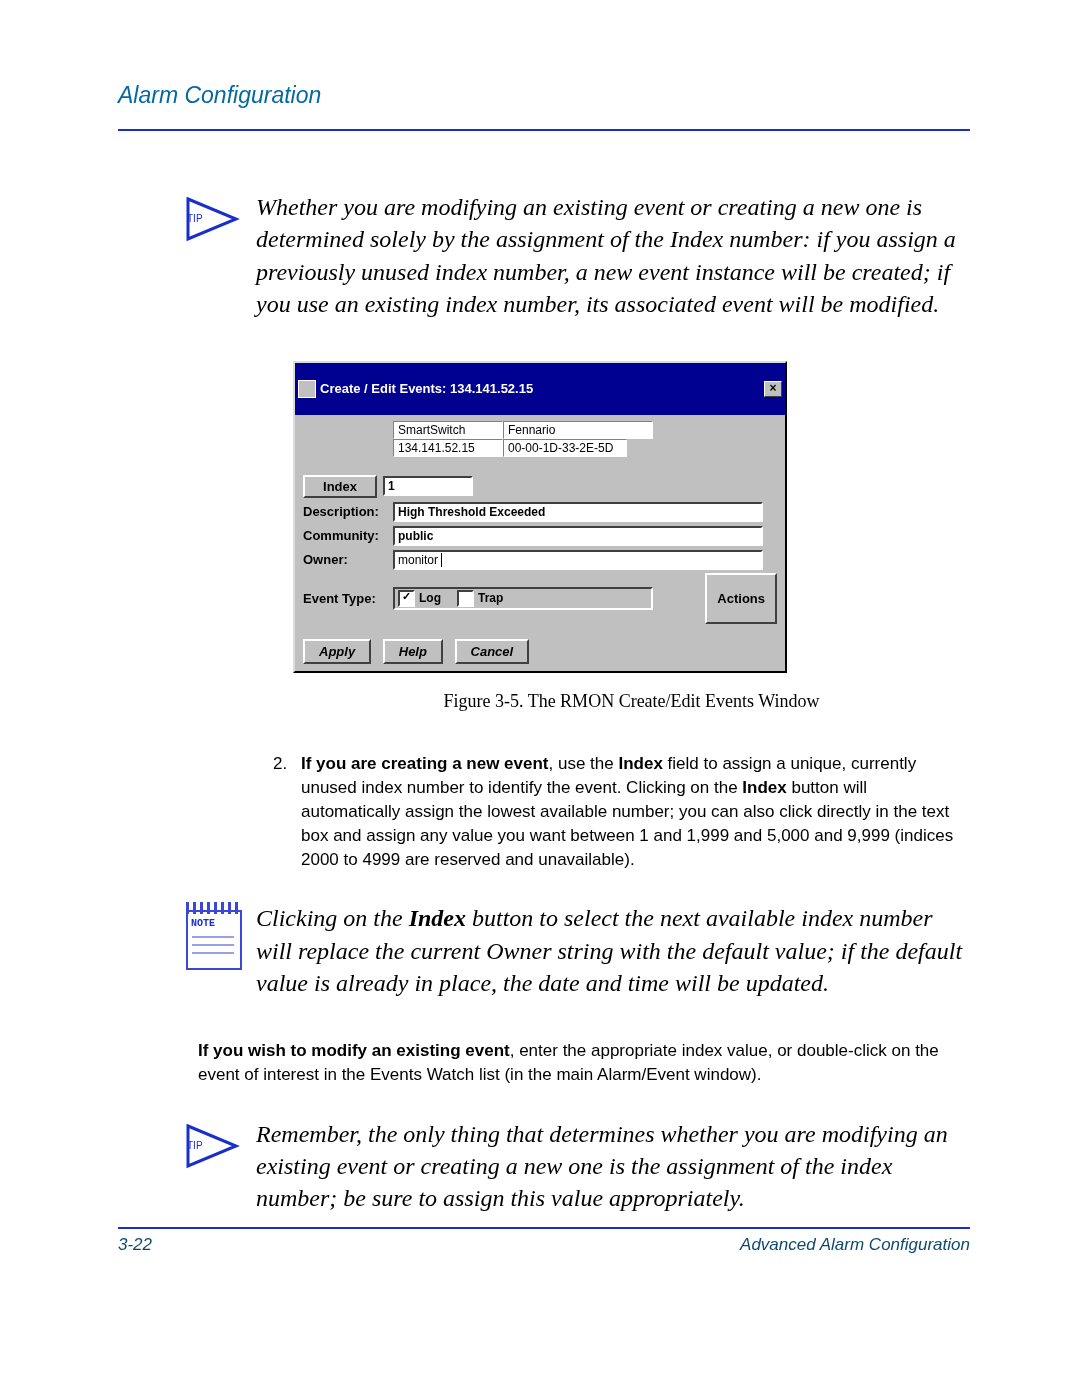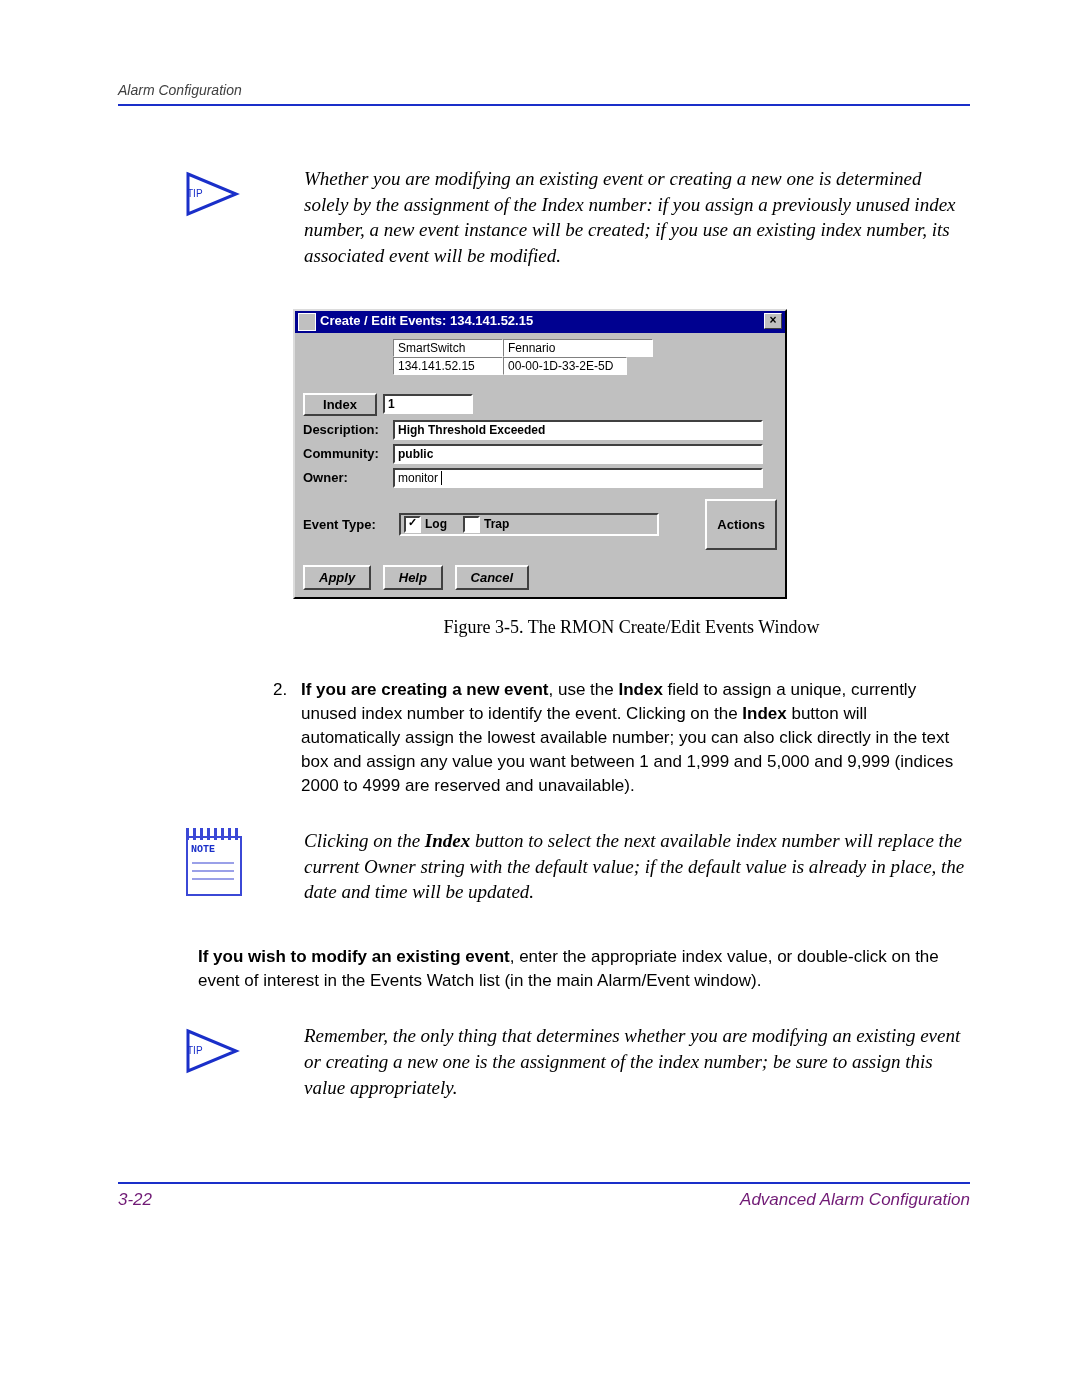--- a/index.html
+++ b/index.html
@@ -9,47 +9,46 @@
     color: #000;
     width: 1080px;
   }
   .page {
     padding: 82px 110px 60px 118px;
     position: relative;
     min-height: 1260px;
     box-sizing: border-box;
   }
   .header-title {
-    color: #404040;
+    color: #0369a1;
     font-style: italic;
     font-family: Arial, Helvetica, sans-serif;
-    font-size: 14px;
-    margin-bottom: 6px;
+    font-size: 23px;
+    margin-bottom: 20px;
   }
   .header-rule {
     border-top: 2px solid #1a2fc9;
     width: 100%;
     margin-bottom: 60px;
   }
   .block {
     display: flex;
     align-items: flex-start;
     margin-bottom: 30px;
   }
   .callout-icon {
     width: 56px;
     flex: 0 0 56px;
     margin-right: 16px;
   }
   .callout-text {
     font-style: italic;
-    font-size: 19px;
+    font-size: 24px;
     line-height: 1.35;
     font-family: "Palatino Linotype","Book Antiqua",Palatino,serif;
-    margin-left: 48px;
   }
   .figcap {
     text-align: center;
     font-size: 18px;
     margin-top: 18px;
     margin-bottom: 40px;
     font-family: "Palatino Linotype","Book Antiqua",Palatino,serif;
   }
   .numbered {
     font-family: Arial, Helvetica, sans-serif;
@@ -68,39 +67,39 @@
     margin-left: 80px;
     margin-bottom: 30px;
   }
   .footer {
     position: absolute;
     bottom: 50px;
     left: 118px;
     right: 110px;
   }
   .footer-rule { border-top: 2px solid #1a2fc9; margin-bottom:6px; }
-  .footer-row { display:flex; justify-content: space-between; font-style: italic; font-family: Arial, Helvetica, sans-serif; color:#701a75; font-size:17px; }
+  .footer-row { display:flex; justify-content: space-between; font-style: italic; font-family: Arial, Helvetica, sans-serif; color:#0c4a6e; font-size:17px; }
 
   
   .dialog-wrap { margin-left: 175px; margin-top: 40px; }
   .dialog {
     width: 490px;
     background: #c0c0c0;
     border: 2px solid #000;
     border-top-color: #dcdcdc;
     border-left-color: #dcdcdc;
     font-family: "MS Sans Serif", Tahoma, Arial, sans-serif;
     font-size: 13px;
   }
   .titlebar {
     background: #000190;
     color:#fff;
     display:flex;
-    align-items:flex-start;
-    padding: 2px 3px;
+    align-items:center;
+    padding: 17px 3px;
     font-weight: bold;
   }
   .titlebar .ticon {
     width:16px;height:16px;background:#c0c0c0;border:1px solid #fff;margin-right:4px;display:inline-block;
   }
   .titlebar .ttext { flex:1; font-size:13px; }
   .titlebar-x {
     background:#c0c0c0;border:1px solid #fff;border-right-color:#404040;border-bottom-color:#404040;
     width:16px;height:14px;line-height:12px;text-align:center;color:#000;font-weight:bold;font-size:12px;
   }
@@ -204,21 +203,21 @@
           <span class="txtfield" style="width:360px;">High Threshold Exceeded</span>
         </div>
         <div class="row">
           <span class="lbl">Community:</span>
           <span class="txtfield" style="width:360px;">public</span>
         </div>
         <div class="row">
           <span class="lbl">Owner:</span>
           <span class="txtfield" style="width:360px;font-weight:normal;"><span>monitor</span><span style="border-right:1px solid #000;">&nbsp;</span></span>
         </div>
-        <div class="row" style="margin-top:11px;gap:6px;">
+        <div class="row" style="margin-top:3px;">
           <span class="lbl">Event Type:</span>
           <span class="txtfield" style="width:250px;background:#c0c0c0;display:flex;align-items:center;gap:16px;">
             <span style="display:flex;align-items:center;">
                 <span class="chk">✓</span>
                 <b>Log</b>
               </span>
             <span style="display:flex;align-items:center;">
                 <span class="chk"></span>
                 <b>Trap</b>
               </span>

